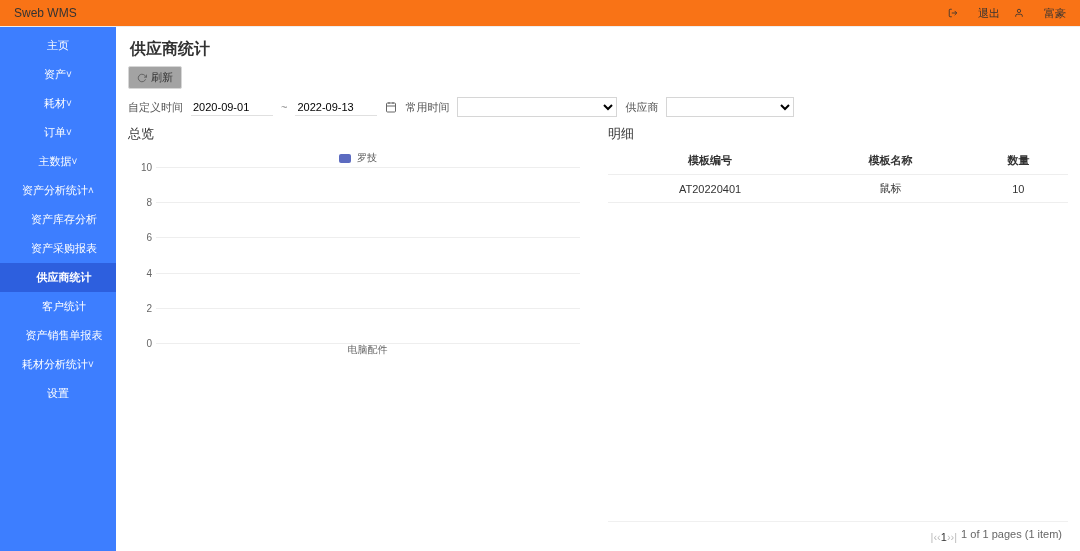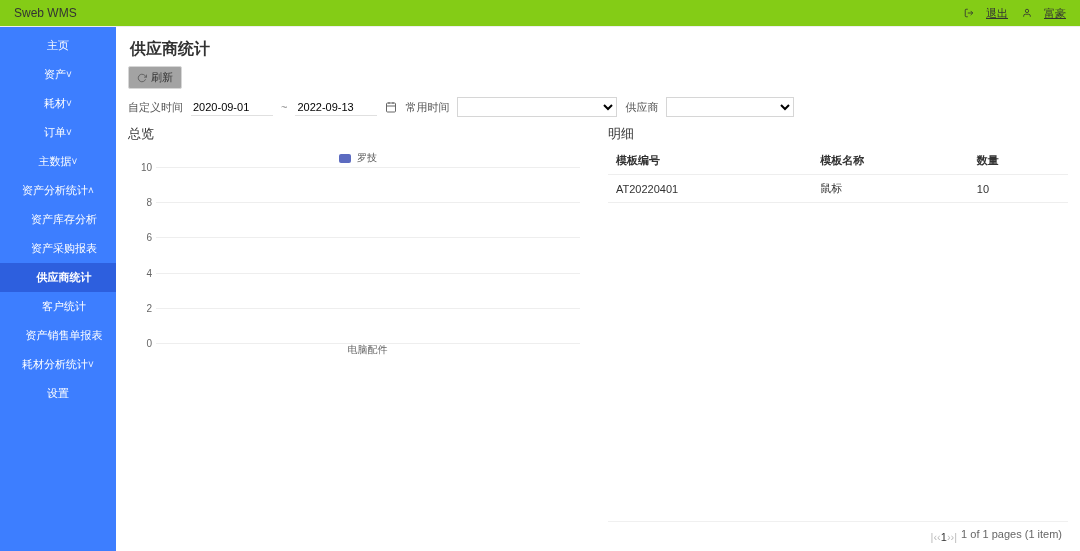--- a/index.html
+++ b/index.html
@@ -1,20 +1,20 @@
 <!DOCTYPE html>
 <html><head>
 <meta charset="utf-8">
 <style>
   * { margin:0; padding:0; box-sizing:border-box; font-family: "Helvetica Neue", Arial, "PingFang SC", "Microsoft YaHei", sans-serif; }
   body { width:1080px; height:551px; overflow:hidden; background:#f5f6f8; color:#333; font-size:12px; }
-  .topbar { height:27px; display:flex; align-items:center; justify-content:space-between; padding:0 14px; background:#84cc16; border-bottom:1px solid #eee; }
+  .topbar { height:27px; display:flex; align-items:center; justify-content:space-between; padding:0 14px; background:#f97316; border-bottom:1px solid #eee; }
   .brand { font-size:12px; font-weight:500; }
   .top-actions { display:flex; gap:14px; font-size:11px; color:#333; }
-  .top-actions .act { display:flex; align-items:center; gap:12px; cursor:pointer;text-decoration:underline; }
+  .top-actions .act { display:flex; align-items:center; gap:20px; cursor:pointer; }
   .layout { display:flex; height:524px; }
   .sidebar { width:116px; background:#3d7eff; color:#fff; display:flex; flex-direction:column; padding-top:4px; font-size:11px; }
   .nav-item { display:flex; justify-content:center; align-items:center; padding:7px 10px; cursor:pointer; }
   .nav-sub { padding-left:22px; }
   .nav-item.active { background:#2d5fde; font-weight:600; }
   .chev { font-size:10px; opacity:.9; }
   .main { flex:1; background:#fff; padding:8px 12px 6px 12px; display:flex; flex-direction:column; min-width:0; }
   .page-title { font-size:16px; font-weight:600; margin:4px 0 6px 2px; }
   .toolbar { margin-bottom:8px; }
   .btn { display:inline-flex; align-items:center; gap:4px; border:1px solid #d6d6d6; background:#a3a3a3; padding:3px 8px; font-size:11px; cursor:pointer; border-radius:2px; color:#333; }
@@ -36,21 +36,21 @@
   .plot { position:relative; height:190px; margin-right:8px; }
   .grid { position:absolute; left:28px; right:0; top:0; bottom:14px; }
   .gl { position:absolute; left:0; right:0; height:1px; background:#eee; }
   .yt { position:absolute; left:0; width:24px; text-align:right; font-size:10px; color:#666; transform:translateY(-50%); }
   .bars { position:absolute; left:28px; right:0; top:0; bottom:14px; display:flex; align-items:flex-end; justify-content:center; }
   .bar-col { width:210px; text-align:center; }
   .bar { margin:0 auto; background:#5c6bc0; height:100%; width:210px; }
   .xl { position:absolute; left:28px; right:1px; bottom:0; text-align:center; font-size:10px; color:#666; }
   
   .tbl { width:100%; border-collapse:collapse; font-size:11px; }
-  .tbl th, .tbl td { text-align:left; padding:6px 8px; border-bottom:1px solid #eee; font-weight:500; }
+  .tbl th, .tbl td { text-align:center; padding:6px 8px; border-bottom:1px solid #eee; font-weight:500; }
   .tbl th { font-weight:700; }
   .pager { display:flex; justify-content:space-between; align-items:center; font-size:11px; color:#666; padding:6px 4px 0 4px; }
   footer.pager-wrap { position:relative; display:flex; align-items:center; justify-content:flex-end; height:24px; border-top:1px solid #f0f0f0; padding:0 6px; }
   .pager-btn { color:#bbb; cursor:pointer; }
   .pager .cur { color:#333; }
   .right-pane { display:flex; flex-direction:column; }
   .right-body { flex:1; overflow:auto; }
   svg { display:block; }
 </style>
 </head>

